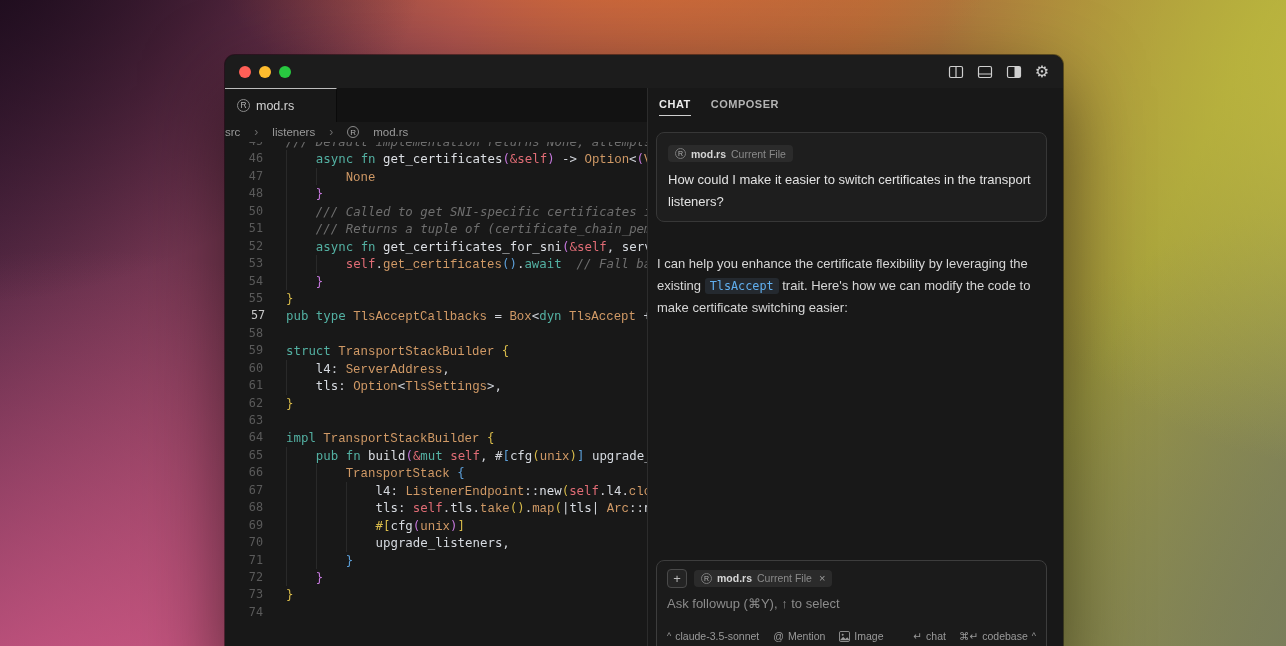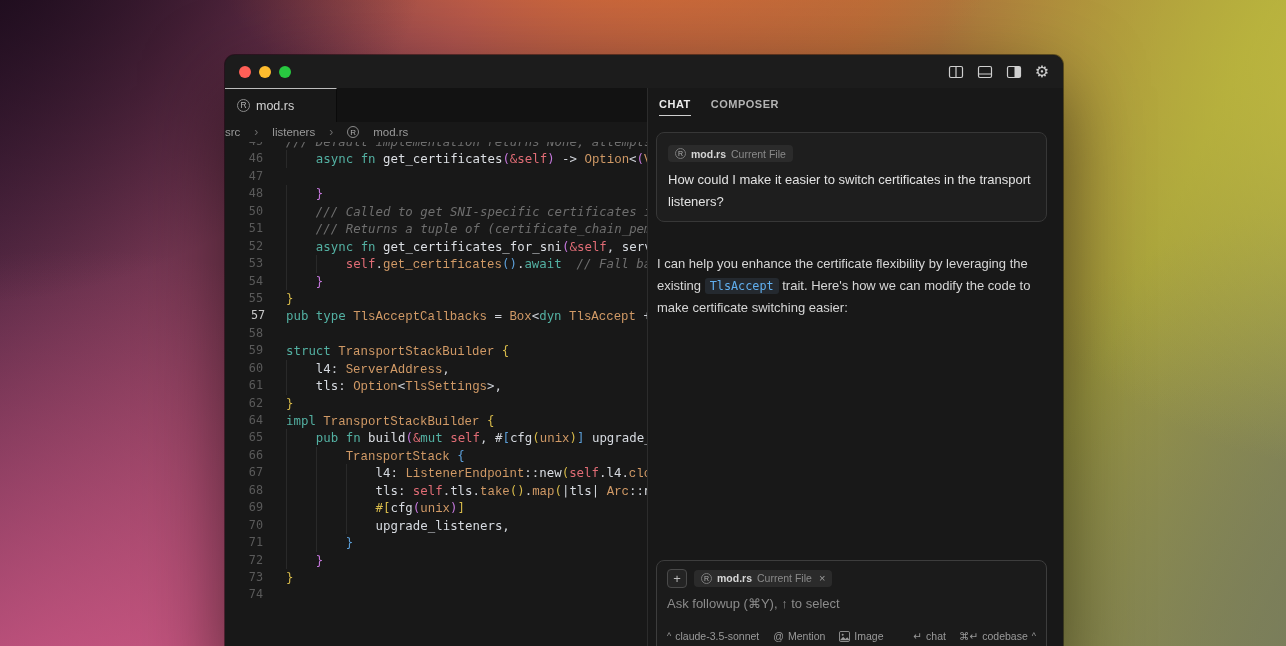--- a/index.html
+++ b/index.html
@@ -149,34 +149,35 @@
         <span class="bc-sep">›</span>
         <span>listeners</span>
         <span class="bc-sep">›</span>
         <span class="rusticon">R</span>
         <span>mod.rs</span>
       </div>
       <div class="code-viewport">
         <div id="code-lines">
             <div class="cl"><span class="ln">45</span><span class="lc"><span class="tk-cm">/// Default implementation returns None, attempts</span></span></div>
             <div class="cl"><span class="ln">46</span><span class="lc"><i class="ig" style="left: 0px;"></i><span class="tk-pn">    </span><span class="tk-kw">async</span><span class="tk-pn"> </span><span class="tk-kw">fn</span><span class="tk-pn"> </span><span class="tk-fn">get_certificates</span><span class="tk-b2">(</span><span class="tk-sf">&amp;self</span><span class="tk-b2">)</span><span class="tk-pn"> -&gt; </span><span class="tk-ty">Option</span><span class="tk-pn">&lt;</span><span class="tk-b2">(</span><span class="tk-ty">Vec</span></span></div>
-            <div class="cl"><span class="ln">47</span></div>
+            <div class="cl"><span class="ln">47</span><span class="lc"><i class="ig" style="left: 0px;"></i><i class="ig" style="left: 29.876px;"></i><span class="tk-pn">        </span><span class="tk-ty">None</span></span></div>
             <div class="cl"><span class="ln">48</span><span class="lc"><i class="ig" style="left: 0px;"></i><span class="tk-pn">    </span><span class="tk-b2">}</span></span></div>
             <div class="cl"><span class="ln">50</span><span class="lc"><i class="ig" style="left: 0px;"></i><span class="tk-pn">    </span><span class="tk-cm">/// Called to get SNI-specific certificates if a</span></span></div>
             <div class="cl"><span class="ln">51</span><span class="lc"><i class="ig" style="left: 0px;"></i><span class="tk-pn">    </span><span class="tk-cm">/// Returns a tuple of (certificate_chain_pem, k</span></span></div>
             <div class="cl"><span class="ln">52</span><span class="lc"><i class="ig" style="left: 0px;"></i><span class="tk-pn">    </span><span class="tk-kw">async</span><span class="tk-pn"> </span><span class="tk-kw">fn</span><span class="tk-pn"> </span><span class="tk-fn">get_certificates_for_sni</span><span class="tk-b2">(</span><span class="tk-sf">&amp;self</span><span class="tk-pn">, </span><span class="tk-id">server_name</span></span></div>
             <div class="cl"><span class="ln">53</span><span class="lc"><i class="ig" style="left: 0px;"></i><i class="ig" style="left: 29.876px;"></i><span class="tk-pn">        </span><span class="tk-sf">self</span><span class="tk-pn">.</span><span class="tk-ty">get_certificates</span><span class="tk-b3">()</span><span class="tk-pn">.</span><span class="tk-kw">await</span><span class="tk-pn">  </span><span class="tk-cm">// Fall back to</span></span></div>
             <div class="cl"><span class="ln">54</span><span class="lc"><i class="ig" style="left: 0px;"></i><span class="tk-pn">    </span><span class="tk-b2">}</span></span></div>
             <div class="cl"><span class="ln">55</span><span class="lc"><span class="tk-b1">}</span></span></div>
             <div class="cl"><span class="ln act">57</span><span class="lc"><span class="tk-kw">pub</span><span class="tk-pn"> </span><span class="tk-kw">type</span><span class="tk-pn"> </span><span class="tk-ty">TlsAcceptCallbacks</span><span class="tk-pn"> = </span><span class="tk-ty">Box</span><span class="tk-pn">&lt;</span><span class="tk-kw">dyn</span><span class="tk-pn"> </span><span class="tk-ty">TlsAccept</span><span class="tk-pn"> + </span></span></div>
             <div class="cl"><span class="ln">58</span><span class="lc"></span></div>
             <div class="cl"><span class="ln">59</span><span class="lc"><span class="tk-kw">struct</span><span class="tk-pn"> </span><span class="tk-ty">TransportStackBuilder</span><span class="tk-pn"> </span><span class="tk-b1">{</span></span></div>
             <div class="cl"><span class="ln">60</span><span class="lc"><i class="ig" style="left: 0px;"></i><span class="tk-pn">    </span><span class="tk-id">l4</span><span class="tk-pn">: </span><span class="tk-ty">ServerAddress</span><span class="tk-pn">,</span></span></div>
             <div class="cl"><span class="ln">61</span><span class="lc"><i class="ig" style="left: 0px;"></i><span class="tk-pn">    </span><span class="tk-id">tls</span><span class="tk-pn">: </span><span class="tk-ty">Option</span><span class="tk-pn">&lt;</span><span class="tk-ty">TlsSettings</span><span class="tk-pn">&gt;,</span></span></div>
             <div class="cl"><span class="ln">62</span><span class="lc"><span class="tk-b1">}</span></span></div>
+            <div class="cl"><span class="ln">63</span><span class="lc"></span></div>
             <div class="cl"><span class="ln">64</span><span class="lc"><span class="tk-kw">impl</span><span class="tk-pn"> </span><span class="tk-ty">TransportStackBuilder</span><span class="tk-pn"> </span><span class="tk-b1">{</span></span></div>
             <div class="cl"><span class="ln">65</span><span class="lc"><i class="ig" style="left: 0px;"></i><span class="tk-pn">    </span><span class="tk-kw">pub</span><span class="tk-pn"> </span><span class="tk-kw">fn</span><span class="tk-pn"> </span><span class="tk-fn">build</span><span class="tk-b2">(</span><span class="tk-sf">&amp;</span><span class="tk-kw">mut</span><span class="tk-pn"> </span><span class="tk-sf">self</span><span class="tk-pn">, </span><span class="tk-pn">#</span><span class="tk-b3">[</span><span class="tk-id">cfg</span><span class="tk-b1">(</span><span class="tk-ty">unix</span><span class="tk-b1">)</span><span class="tk-b3">]</span><span class="tk-pn"> </span><span class="tk-id">upgrade_listeners</span></span></div>
             <div class="cl"><span class="ln">66</span><span class="lc"><i class="ig" style="left: 0px;"></i><i class="ig" style="left: 29.876px;"></i><span class="tk-pn">        </span><span class="tk-ty">TransportStack</span><span class="tk-pn"> </span><span class="tk-b3">{</span></span></div>
             <div class="cl"><span class="ln">67</span><span class="lc"><i class="ig" style="left: 0px;"></i><i class="ig" style="left: 29.876px;"></i><i class="ig" style="left: 59.752px;"></i><span class="tk-pn">            </span><span class="tk-id">l4</span><span class="tk-pn">: </span><span class="tk-ty">ListenerEndpoint</span><span class="tk-pn">::</span><span class="tk-fn">new</span><span class="tk-b1">(</span><span class="tk-sf">self</span><span class="tk-pn">.</span><span class="tk-id">l4</span><span class="tk-pn">.</span><span class="tk-ty">clone</span></span></div>
             <div class="cl"><span class="ln">68</span><span class="lc"><i class="ig" style="left: 0px;"></i><i class="ig" style="left: 29.876px;"></i><i class="ig" style="left: 59.752px;"></i><span class="tk-pn">            </span><span class="tk-id">tls</span><span class="tk-pn">: </span><span class="tk-sf">self</span><span class="tk-pn">.</span><span class="tk-id">tls</span><span class="tk-pn">.</span><span class="tk-ty">take</span><span class="tk-b1">()</span><span class="tk-pn">.</span><span class="tk-ty">map</span><span class="tk-b1">(</span><span class="tk-pn">|</span><span class="tk-id">tls</span><span class="tk-pn">| </span><span class="tk-ty">Arc</span><span class="tk-pn">::</span><span class="tk-fn">new</span></span></div>
             <div class="cl"><span class="ln">69</span><span class="lc"><i class="ig" style="left: 0px;"></i><i class="ig" style="left: 29.876px;"></i><i class="ig" style="left: 59.752px;"></i><span class="tk-pn">            </span><span class="tk-b1">#[</span><span class="tk-id">cfg</span><span class="tk-b2">(</span><span class="tk-ty">unix</span><span class="tk-b2">)</span><span class="tk-b1">]</span></span></div>
             <div class="cl"><span class="ln">70</span><span class="lc"><i class="ig" style="left: 0px;"></i><i class="ig" style="left: 29.876px;"></i><i class="ig" style="left: 59.752px;"></i><span class="tk-pn">            </span><span class="tk-id">upgrade_listeners</span><span class="tk-pn">,</span></span></div>
             <div class="cl"><span class="ln">71</span><span class="lc"><i class="ig" style="left: 0px;"></i><i class="ig" style="left: 29.876px;"></i><span class="tk-pn">        </span><span class="tk-b3">}</span></span></div>
             <div class="cl"><span class="ln">72</span><span class="lc"><i class="ig" style="left: 0px;"></i><span class="tk-pn">    </span><span class="tk-b2">}</span></span></div>
             <div class="cl"><span class="ln">73</span><span class="lc"><span class="tk-b1">}</span></span></div>

